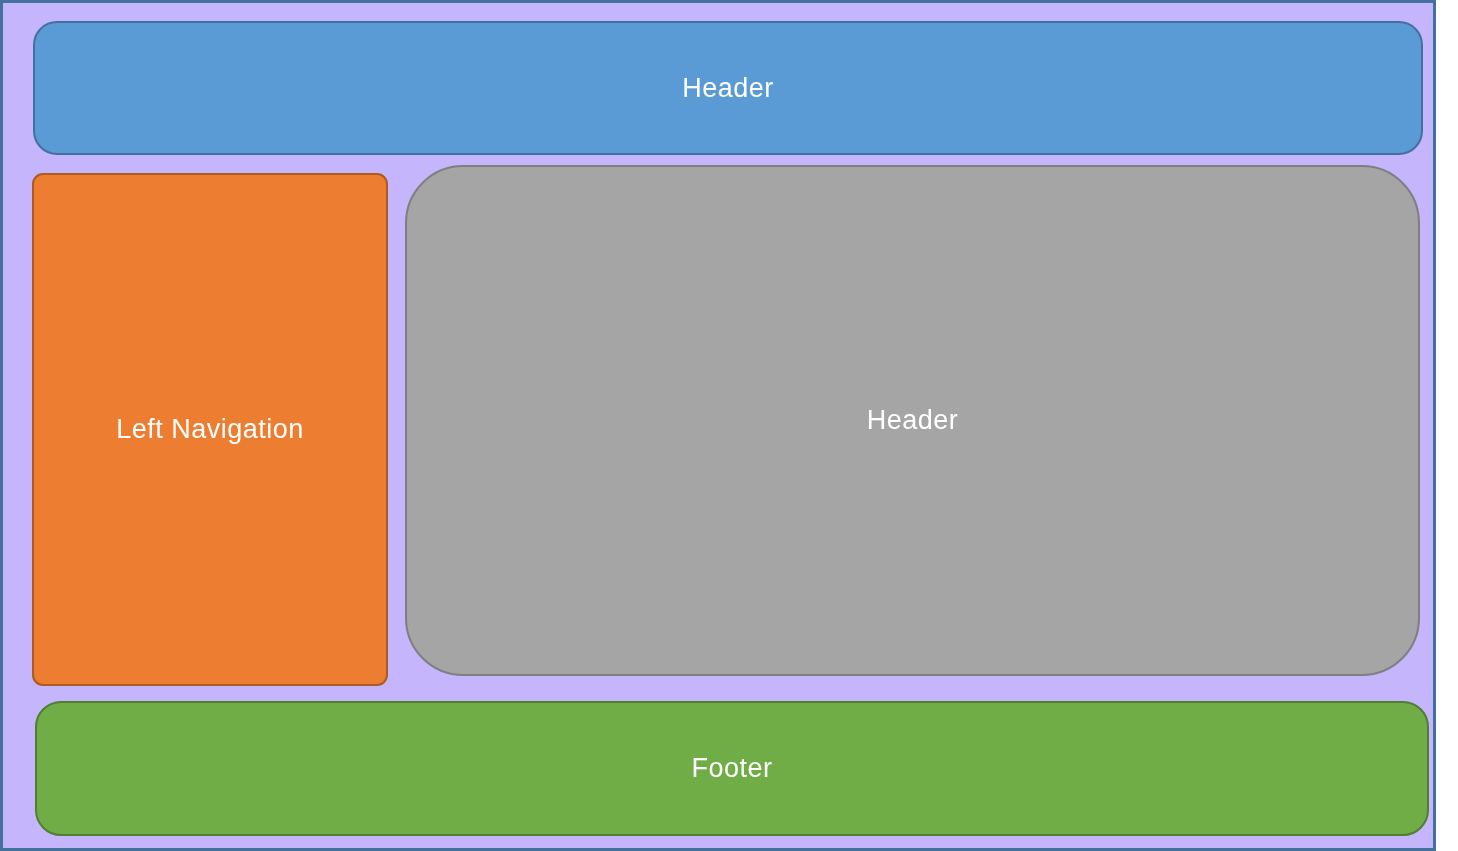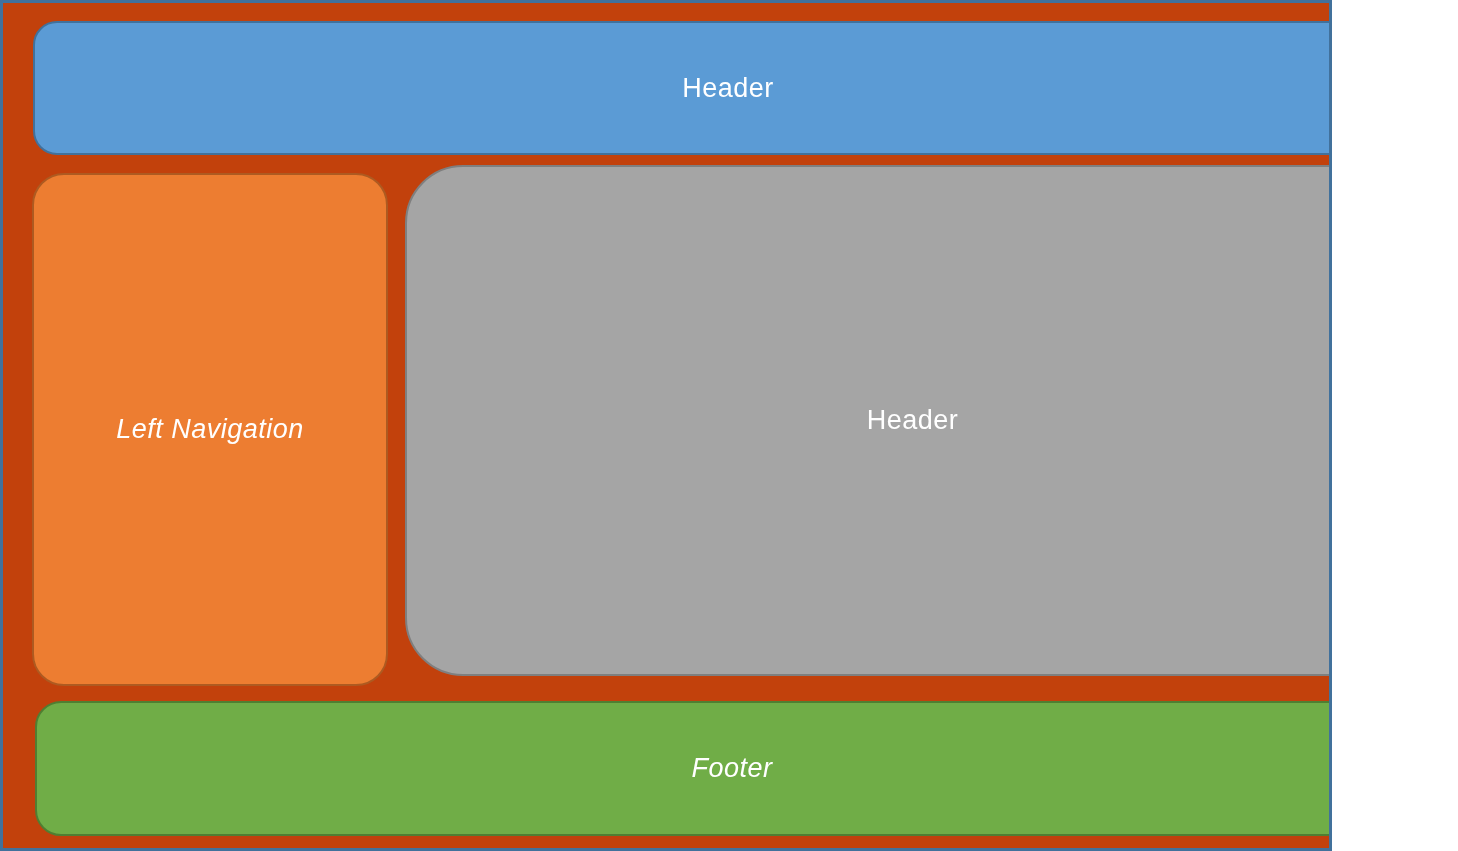--- a/index.html
+++ b/index.html
@@ -2,25 +2,25 @@
 <html><head>
 <meta charset="utf-8">
 <style>
   html, body {
     margin: 0;
     padding: 0;
     background: #ffffff;
   }
   .page {
     position: relative;
-    width: 1332px;
+    width: 1436px;
     height: 851px;
     box-sizing: border-box;
     border: 3px solid #41719C;
-    background: #c2410c;
+    background: #c4b5fd;
     font-family: "Liberation Sans", sans-serif;
     overflow: hidden;
   }
   .region {
     position: absolute;
     box-sizing: border-box;
     border: 2px solid;
     display: flex;
     align-items: center;
     justify-content: center;
@@ -37,37 +37,35 @@
     top: 18px;
     width: 1390px;
     height: 134px;
     border-radius: 24px;
   }
   .region-left-nav {
     left: 29px;
     top: 170px;
     width: 356px;
     height: 513px;
-    border-radius: 32px;
-    font-style: italic;
+    border-radius: 11px;
   }
   .region-content {
     left: 402px;
     top: 162px;
     width: 1015px;
     height: 511px;
     border-radius: 58px;
   }
   .region-footer {
     left: 32px;
     top: 698px;
     width: 1394px;
     height: 135px;
     border-radius: 26px;
-    font-style: italic;
   }
 </style>
 </head>
 <body>
 
 <div class="page">
 
   <div class="region region-header" style="background-color: rgb(91, 155, 213); border-color: rgb(65, 113, 156);">
     <span class="region-label">Header</span>
   </div>

